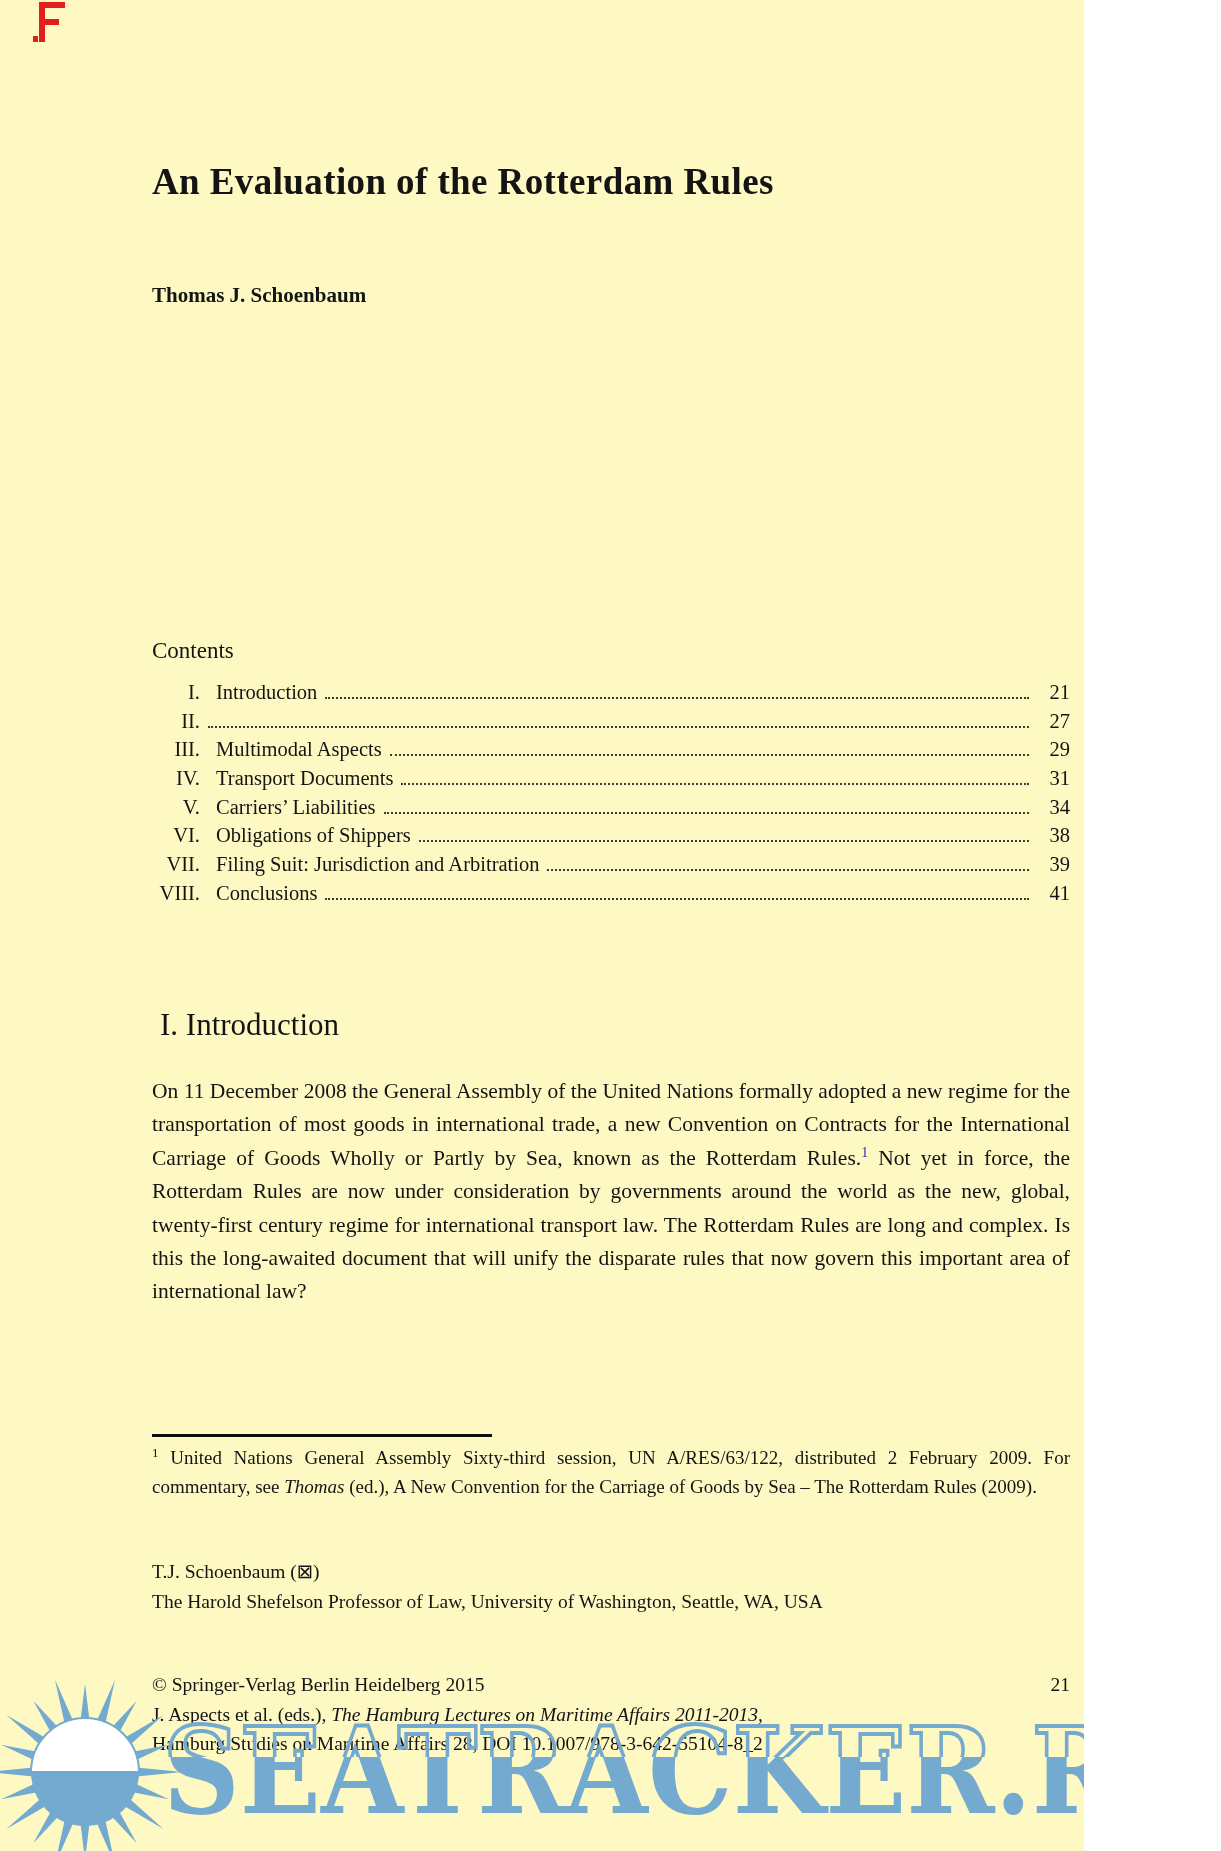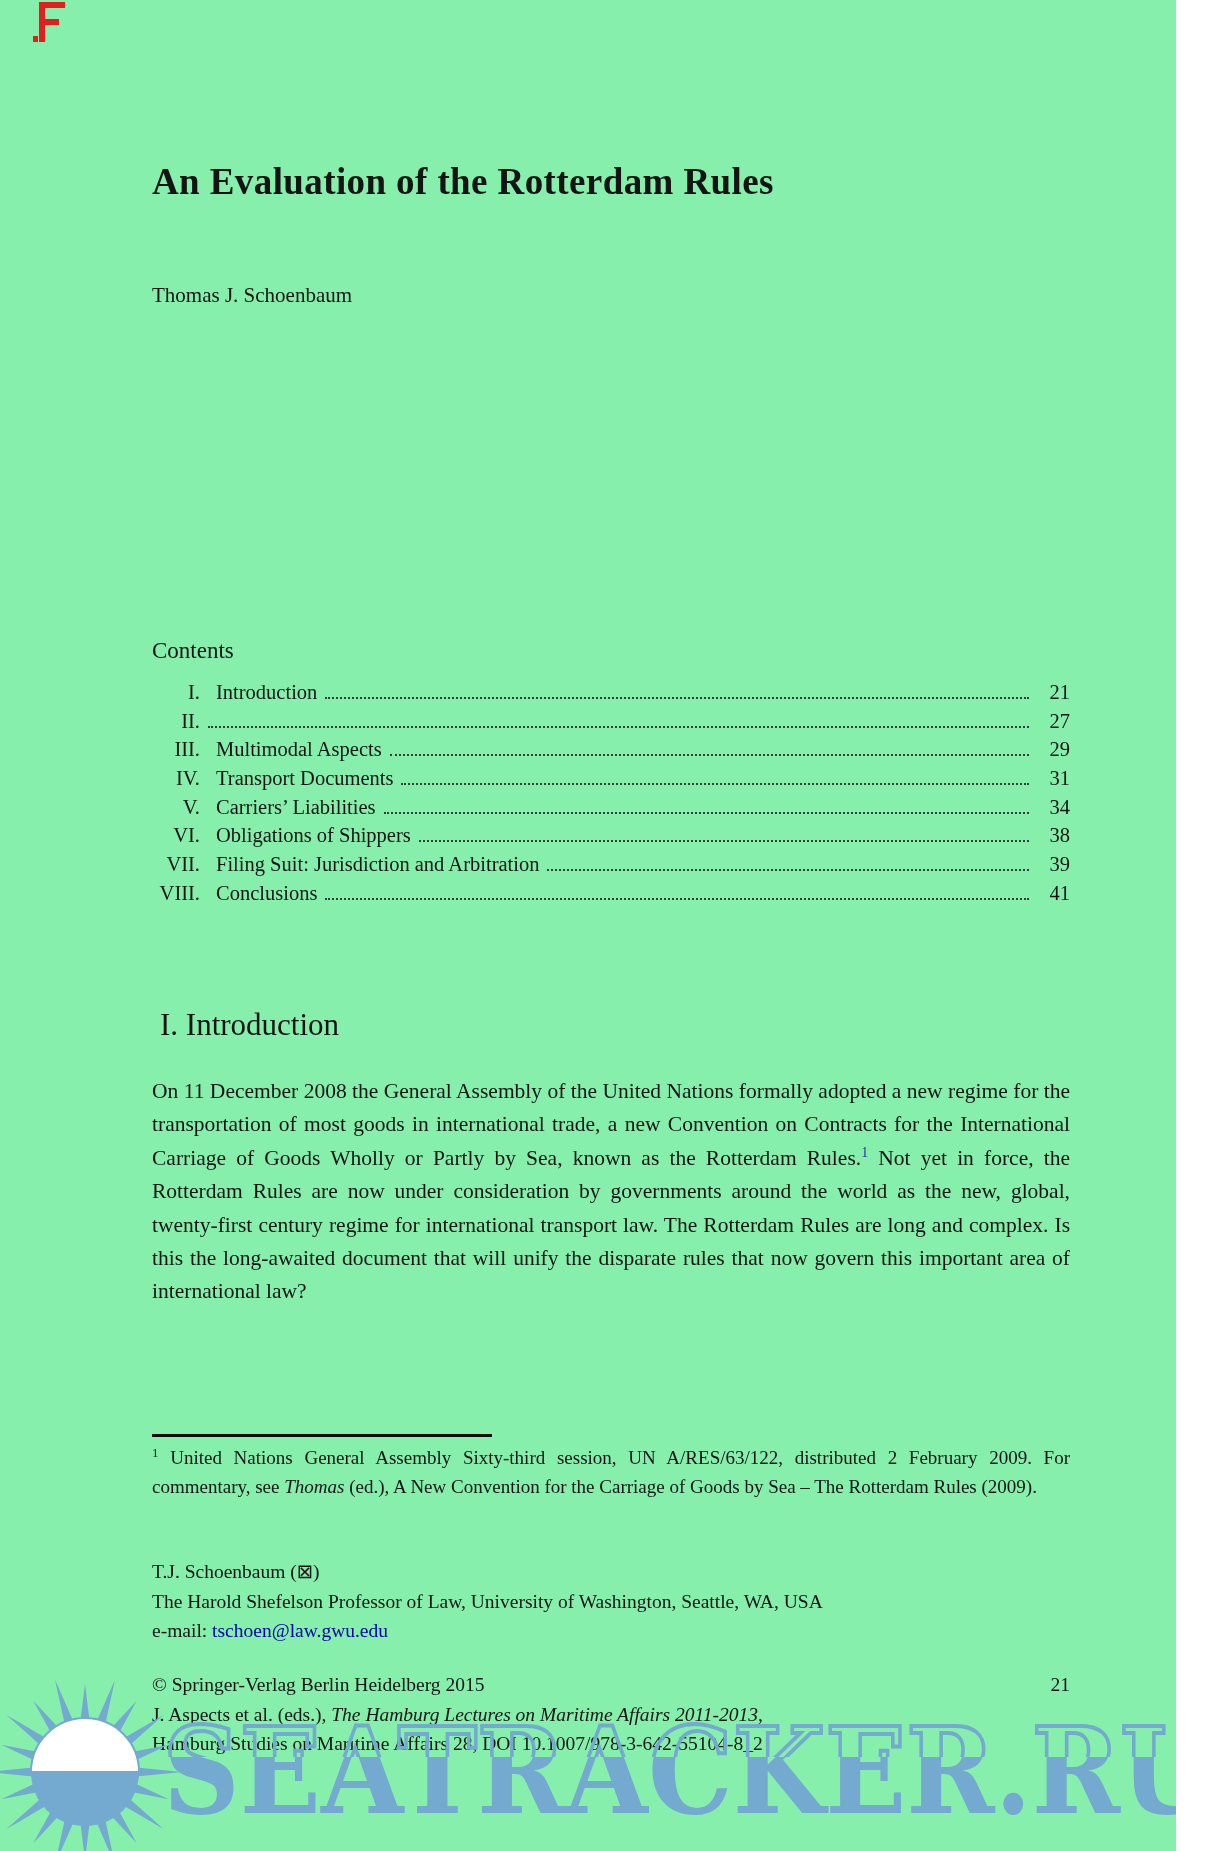--- a/index.html
+++ b/index.html
@@ -1,24 +1,24 @@
 <!DOCTYPE html>
 <html><head>
 <meta charset="utf-8">
 <style>
   html,body{margin:0;padding:0;background:#ffffff;}
   .page{
-    position:relative;width:1176px;height:1851px;background:#86efac;overflow:hidden;
+    position:relative;width:1084px;height:1851px;background:#fef9c3;overflow:hidden;
     font-family:"Liberation Serif",serif;color:#141414;
   }
   
   .corner-marks{position:absolute;left:33px;top:2px;}
   
   .title{position:absolute;left:152px;top:160px;font-size:37px;font-weight:bold;letter-spacing:0.4px;white-space:nowrap;margin:0;}
-  .author{position:absolute;left:152px;top:283px;font-size:21px;font-weight:normal;white-space:nowrap;}
+  .author{position:absolute;left:152px;top:283px;font-size:21px;font-weight:bold;white-space:nowrap;}
   
   .contents-heading{position:absolute;left:152px;top:638px;font-size:23px;font-weight:normal;margin:0;}
   .toc{position:absolute;left:152px;top:678px;width:918px;font-size:20.5px;}
   .toc-row{display:flex;align-items:baseline;height:28.7px;line-height:28.7px;}
   .toc-num{width:48px;text-align:right;flex:none;}
   .toc-label{flex:none;padding-left:16px;white-space:nowrap;}
   .toc-dots{flex:1;border-bottom:2.4px dotted #3a3a3a;margin:0 7px 6px 8px;min-width:20px;}
   .toc-page{width:34px;flex:none;text-align:right;}
   
   .section-heading{position:absolute;left:152px;top:999px;font-size:31px;font-weight:normal;margin:8px;}
@@ -114,21 +114,20 @@
 
   <p class="body-para"><span>On 11 December 2008 the General Assembly of the United Nations formally adopted a new regime for the transportation of most goods in international trade, a new Convention on Contracts for the International Carriage of Goods Wholly or Partly by Sea, known as the Rotterdam Rules.</span><sup class="ref-sup">1</sup><span> Not yet in force, the Rotterdam Rules are now under consideration by governments around the world as the new, global, twenty-first century regime for international transport law. The Rotterdam Rules are long and complex. Is this the long-awaited document that will unify the disparate rules that now govern this important area of international law?</span></p>
 
   <div class="footnote-rule"></div>
 
   <p class="footnote"><sup>1</sup><span> United Nations General Assembly Sixty-third session, UN A/RES/63/122, distributed 2 February 2009. For commentary, see </span><i>Thomas</i><span> (ed.), A New Convention for the Carriage of Goods by Sea – The Rotterdam Rules (2009).</span></p>
 
   <div class="author-block">
     <div>T.J. Schoenbaum (⊠)</div>
     <div>The Harold Shefelson Professor of Law, University of Washington, Seattle, WA, USA</div>
-    <div><span>e-mail: </span><a class="email-link">tschoen@law.gwu.edu</a></div>
   </div>
 
   <div class="footer">
     <div class="footer-row1">
       <span>© Springer-Verlag Berlin Heidelberg 2015</span>
       <span>21</span>
     </div>
     <div><span>J. Aspects et al. (eds.), </span><i>The Hamburg Lectures on Maritime Affairs 2011-2013</i><span>,</span></div>
     <div>Hamburg Studies on Maritime Affairs 28, DOI 10.1007/978-3-642-55104-8_2</div>
   </div>

